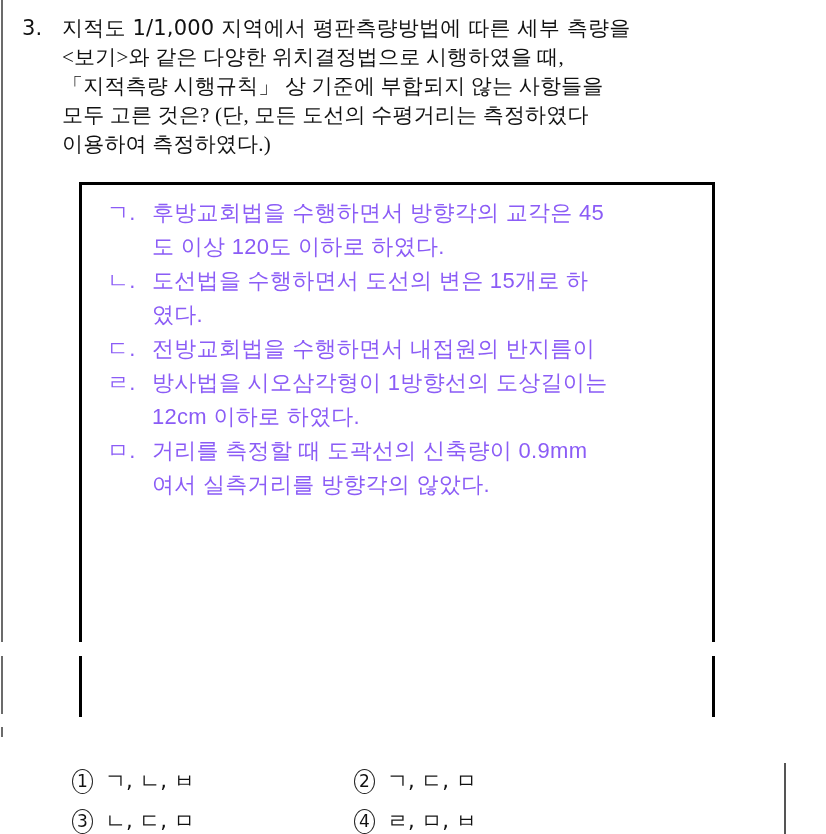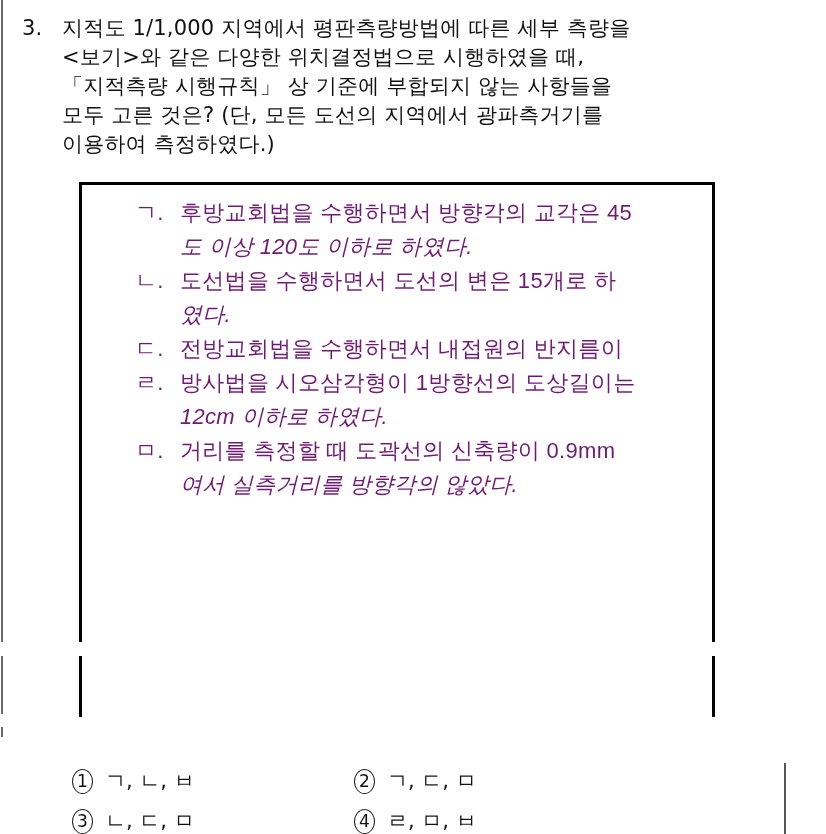--- a/index.html
+++ b/index.html
@@ -7,35 +7,35 @@
     width: 826px; height: 834px; position: relative; overflow: hidden;
     background: #ffffff; color: #111111;
     font-family: "DejaVu Sans", "Liberation Sans", sans-serif;
   }
   .page-edge { position: absolute; left: 1px; width: 2px; background: #6b6b6b; }
   .question {
     position: absolute; left: 22px; top: 14px; width: 760px;
     font-size: 21px; line-height: 29px; letter-spacing: 0.2px;
   }
   .q-line { white-space: nowrap; height: 29px; }
-  .q-line.indent { padding-left: 40px; }
+  .q-line.indent { padding-left: 40px; font-family: Liberation Serif, serif; }
   .q-num { display: inline-block; width: 40px; }
 
   .bogi-box {
     position: absolute; left: 79px; top: 182px; width: 630px; height: 532px;
     border-left: 3px solid #000; border-right: 3px solid #000; border-top: 3px solid #000;
   }
   .items {
     position: absolute; left: 107px; top: 196px; width: 590px;
     font-family: "Liberation Sans", "DejaVu Sans", sans-serif;
-    font-size: 22px; line-height: 34px; letter-spacing: 0.3px; color: #701a75; margin-left: 28px;
+    font-size: 22px; line-height: 34px; letter-spacing: 0.3px; color: #8b5cf6;
   }
   .item-line { white-space: nowrap; height: 34px; }
   .item-marker { display: inline-block; width: 45px; }
-  .item-cont { padding-left: 45px; font-style: italic; }
+  .item-cont { padding-left: 45px; }
 
   .clip-band {
     position: absolute; left: 0; top: 642px; width: 826px; height: 14px;
     background: #ffffff;
   }
 
   .answers {
     position: absolute; left: 72px; top: 761px; width: 700px;
     font-size: 21px; line-height: 40px;
   }
@@ -52,21 +52,21 @@
 <body>
 
 <div class="page-edge" style="top:0;height:642px;"></div>
 <div class="page-edge" style="top:656px;height:58px;"></div>
 <div class="page-edge" style="top:727px;height:10px;"></div>
 
 <div class="question">
   <div class="q-line"><span class="q-num">3.</span><span>지적도 1/1,000 지역에서 평판측량방법에 따른 세부 측량을</span></div>
   <div class="q-line indent">&lt;보기&gt;와 같은 다양한 위치결정법으로 시행하였을 때,</div>
   <div class="q-line indent">「지적측량 시행규칙」 상 기준에 부합되지 않는 사항들을</div>
-  <div class="q-line indent">모두 고른 것은? (단, 모든 도선의 지역에서 광파측거기를</div>
+  <div class="q-line indent">모두 고른 것은? (단, 모든 도선의 수평거리는 측정하였다</div>
   <div class="q-line indent">이용하여 측정하였다.)</div>
 </div>
 
 <div class="bogi-box"></div>
 
 <div class="items">
   <div>
     <div class="item-line"><span class="item-marker">ㄱ.</span><span>후방교회법을 수행하면서 방향각의 교각은 45</span></div>
     <div class="item-line item-cont">도 이상 120도 이하로 하였다.</div>
   </div>

